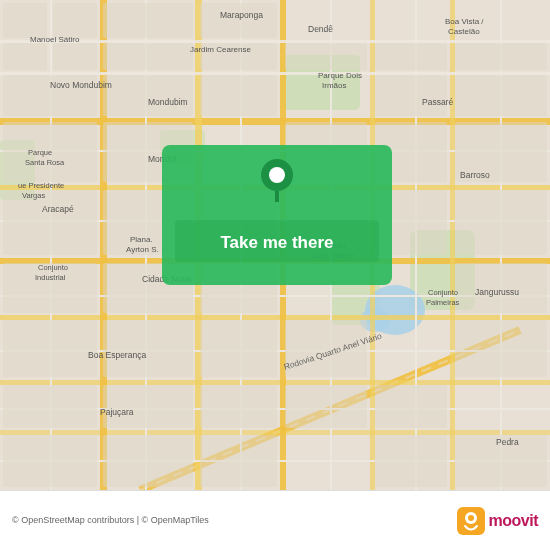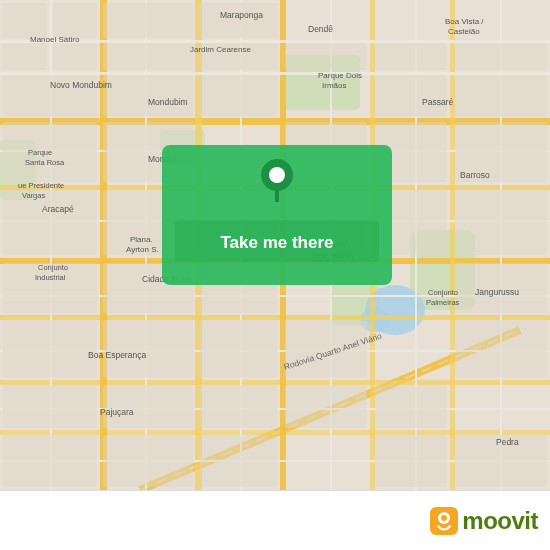--- a/index.html
+++ b/index.html
@@ -61,23 +61,23 @@
       align-items: center;
       gap: 4px;
     }
 
     .moovit-icon {
       width: 28px;
       height: 28px;
     }
 
     .moovit-text {
-      font-size: 24px;
+      font-size: 16px;
       font-weight: bold;
-      color: #4d7c0f;
+      color: #be185d;
       letter-spacing: -0.5px;
     }
   </style>
 </head>
 <body>
 
 <div id="map-container">
   <svg class="map-bg" viewBox="0 0 550 490" xmlns="http://www.w3.org/2000/svg">
 
     <rect width="550" height="490" fill="#e8e0d5"></rect>
@@ -218,20 +218,21 @@
     <circle cx="277" cy="175" r="8" fill="white"></circle>
     <line x1="277" y1="191" x2="277" y2="202" stroke="#1a8c40" stroke-width="4"></line>
 
     <rect x="175" y="220" width="204" height="42" rx="4" fill="#1a9e44" opacity="0.3"></rect>
     <text x="277" y="248" font-size="17" font-weight="bold" fill="white" font-family="Arial" text-anchor="middle">Take me there</text>
   </svg>
 </div>
 
 <div id="bottom-bar">
   <div id="bottom-left">
+    <span id="attribution">© OpenStreetMap contributors | © OpenMapTiles</span>
   </div>
   <div id="moovit-logo">
 
     <svg class="moovit-icon" viewBox="0 0 28 28" xmlns="http://www.w3.org/2000/svg">
       <rect width="28" height="28" rx="6" fill="#F5A623"></rect>
       <circle cx="14" cy="11" r="6" fill="white"></circle>
       <circle cx="14" cy="11" r="3" fill="#F5A623"></circle>
       <path d="M8 19 Q14 26 20 19" stroke="white" stroke-width="2" fill="none" stroke-linecap="round"></path>
     </svg>
     <span class="moovit-text">moovit</span>

